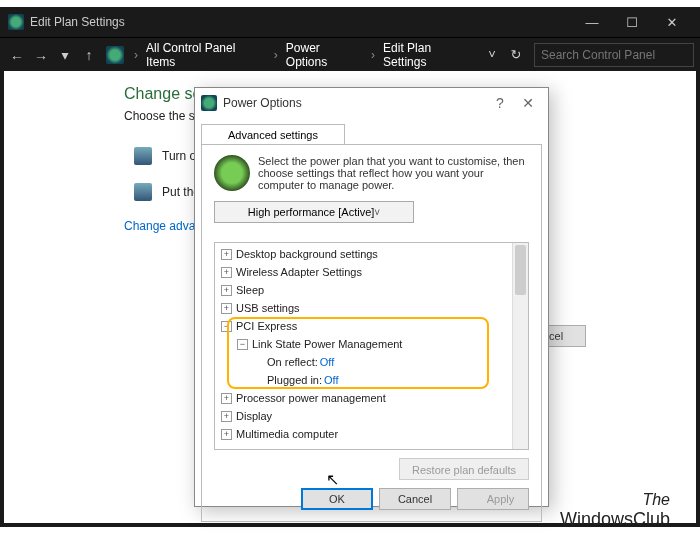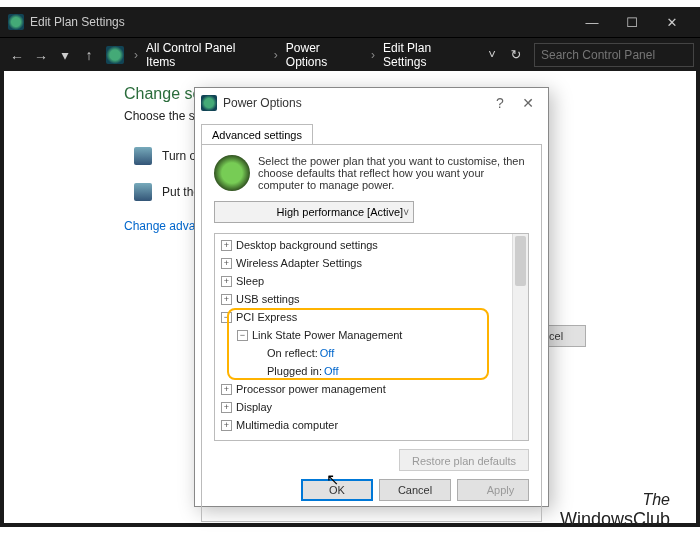--- a/index.html
+++ b/index.html
@@ -32,25 +32,25 @@
   .btn-bar-bg { position: absolute; right: 110px; top: 254px; width: 80px; height: 24px; display: flex; }
   .btn-bar-bg .pbtn { border: 1px solid #adadad; background: #e1e1e1; font-size: 11px; color: #333; width: 80px; height: 22px; line-height: 20px; text-align: center; cursor: pointer;}
 
   
   .dialog { position: absolute; left: 194px; top: 87px; width: 355px; height: 420px; background: #fff; border: 1px solid #888; box-shadow: 4px 4px 18px rgba(0,0,0,.25); }
   .dlg-title { height: 30px; display: flex; align-items: center; padding: 0 6px; font-size: 12px; color: #333; }
   .dlg-title .dlg-icon { width: 16px; height: 16px; margin-right: 6px; background: radial-gradient(#4a7 40%, #145 70%); border-radius: 2px; }
   .dlg-title .dlg-text { flex: 1; }
   .dlg-title .dlg-btn { width: 28px; text-align: center; color: #666; cursor: pointer; font-size: 14px;}
   .tab-strip { height: 26px; padding-left: 6px; display: flex; align-items: flex-end; }
-  .tab { border: 1px solid #bbb; border-bottom: 1px solid #fff; background: #fff; font-size: 11px; padding: 4px 10px 3px; position: relative; top: 1px; cursor: pointer;}
+  .tab { border: 1px solid #bbb; border-bottom: 1px solid #fff; background: #fff; font-size: 11px; padding: 4px 26px 3px; position: relative; top: 1px; cursor: pointer;}
   .tab-body { border: 1px solid #bbb; margin: 0 6px 6px 6px; height: 378px; position: relative; padding: 10px 12px 6px; }
   .tab-body .blurb { display: flex; font-size: 11px; color: #333; margin-bottom: 10px; }
   .tab-body .blurb .bulb { width: 36px; height: 36px; background: radial-gradient(#7c5 40%, #352 70%); border-radius: 18px; margin-right: 8px; flex-shrink: 0; }
-  .tab-body .dd { width: 200px; height: 22px; border: 1px solid #aaa; background: #f2f2f2; font-size: 11px; padding: 0 4px; display: flex; align-items: center; justify-content: flex-end; cursor: pointer; margin-bottom: 10px;}
+  .tab-body .dd { width: 200px; height: 22px; border: 1px solid #aaa; background: #f2f2f2; font-size: 11px; padding: 0 4px; display: flex; align-items: center; justify-content: center; cursor: pointer; margin-bottom: 19px;}
   .tab-body .dd .chev { color: #555; font-size: 10px; }
 
   .tree-wrap { border: 1px solid #bbb; height: 208px; overflow: hidden; position: relative; background: #fff;}
   .tree-scroll { position: absolute; right: 0; top: 0; bottom: 0; width: 16px; background: #f0f0f0; border-left: 1px solid #ddd;}
   .tree-scroll .thumb { position: absolute; left: 2px; right: 2px; top: 2px; height: 50px; background: #cdcdcd; border-radius: 2px;}
   .tree { font-size: 11px; color: #222; padding: 2px 0 0 0; }
   .tree .node { display: flex; align-items: center; height: 18px; white-space: nowrap; }
   .tree .tgl { width: 11px; height: 11px; border: 1px solid #999; color: #555; font-size: 9px; line-height: 9px; text-align: center; margin-right: 4px; cursor: pointer; background: #fff;}
   .tree .lbl { cursor: default; }
   .tree .val { color: #0066cc; margin-left: 2px; }
@@ -122,21 +122,21 @@
     <div class="dlg-text">Power Options</div>
     <div class="dlg-btn">?</div>
     <div class="dlg-btn">✕</div>
   </div>
   <div class="tab-strip">
     <div class="tab">Advanced settings</div>
   </div>
   <div class="tab-body">
     <div class="blurb">
       <div class="bulb"></div>
-      <div>Select the power plan that you want to customise, then choose defaults that reflect how you want your computer to manage power.</div>
+      <div>Select the power plan that you want to customise, then choose settings that reflect how you want your computer to manage power.</div>
     </div>
     <div class="dd">
       <span>High performance [Active]</span>
       <span class="chev">˅</span>
     </div>
 
     <div class="tree-wrap">
       <div class="tree">
         <div class="node" style="padding-left:6px">
             <span class="tgl">+</span>

